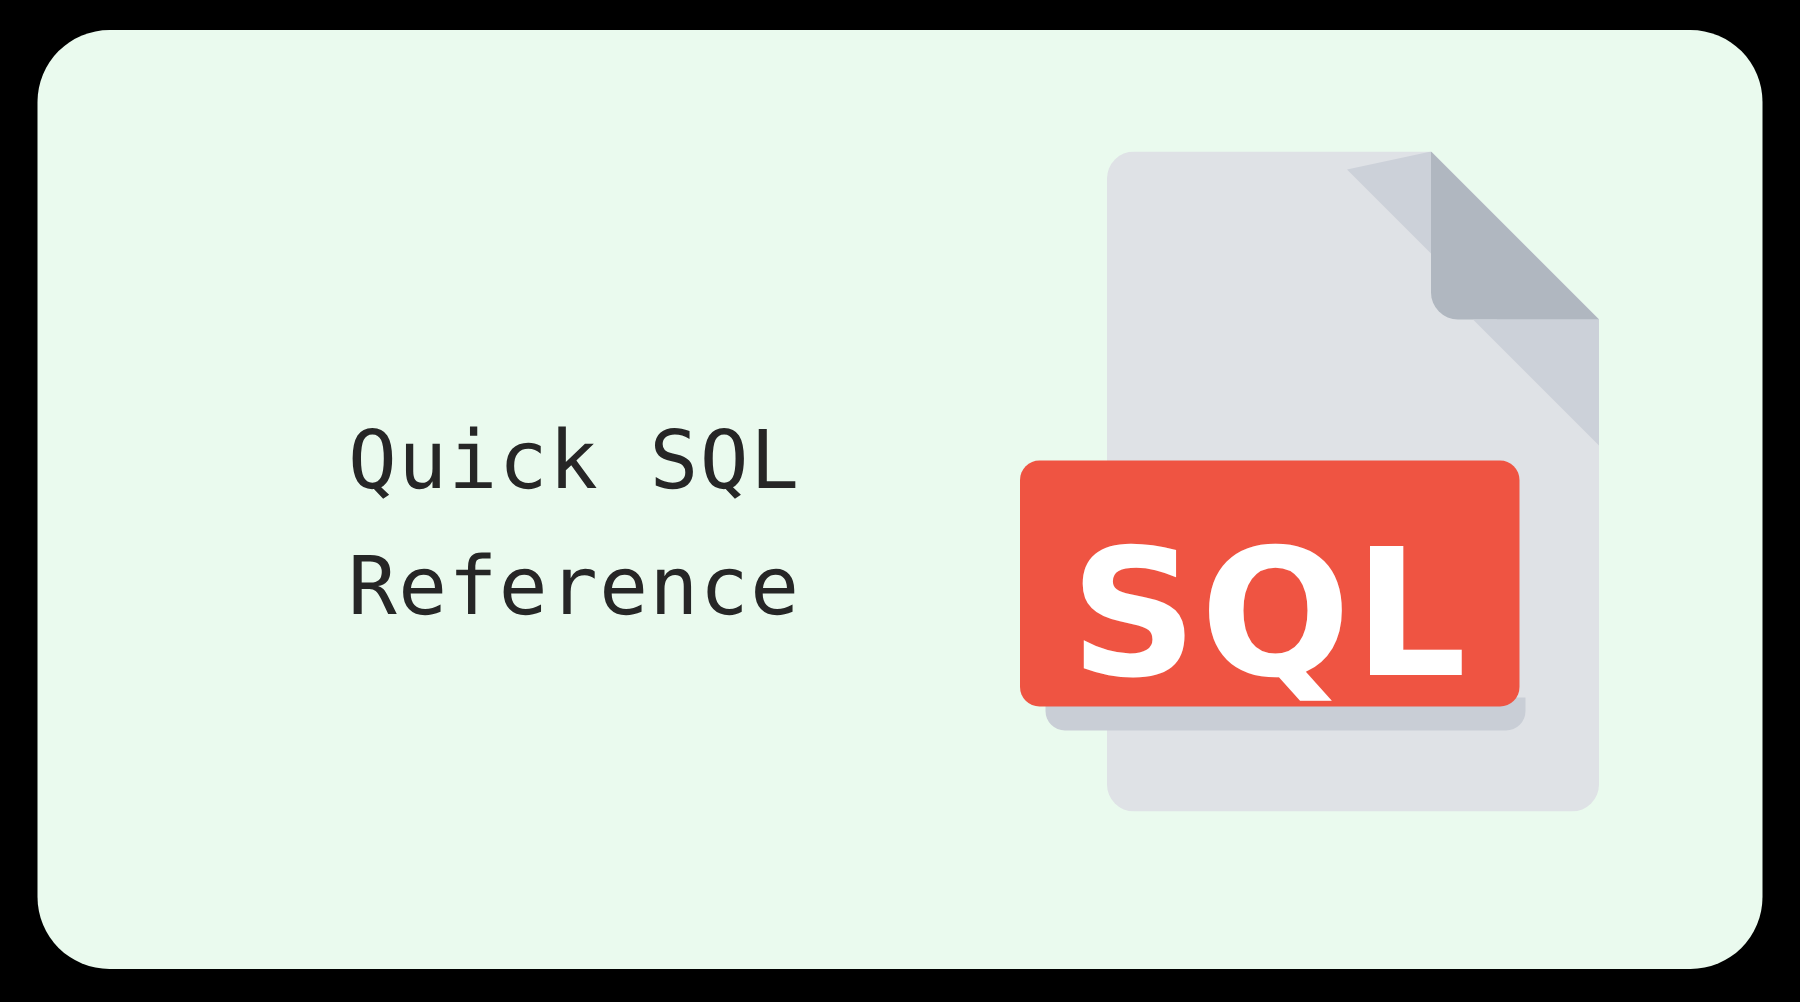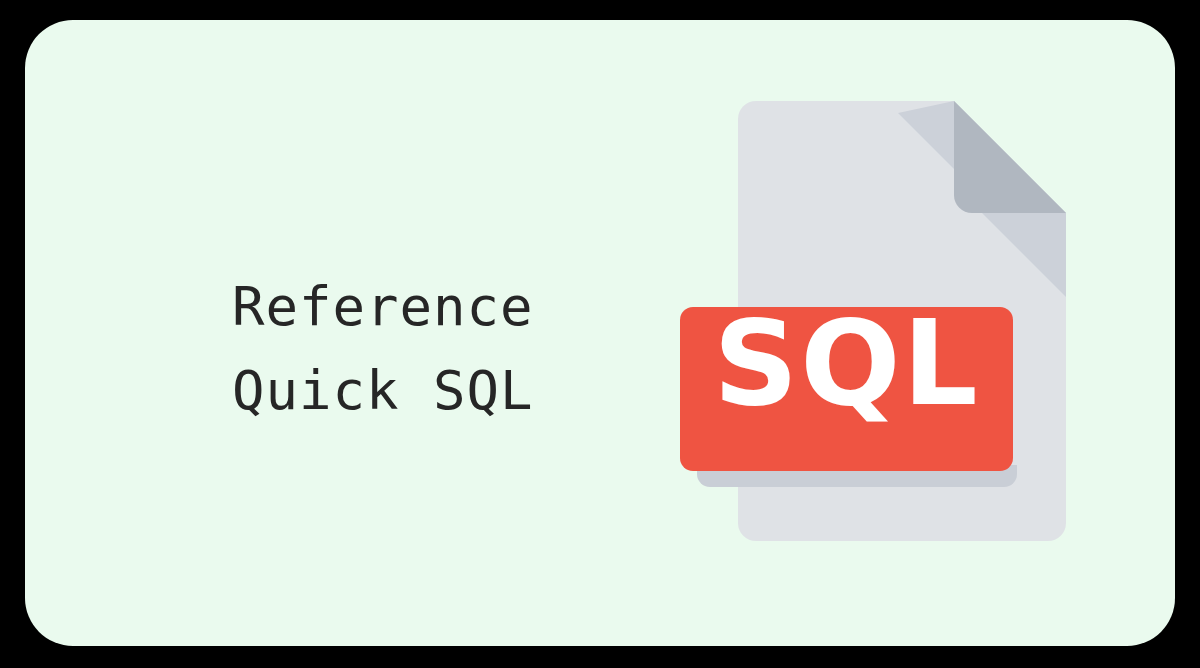--- a/index.html
+++ b/index.html
@@ -61,21 +61,21 @@
   
   #sql-badge {
     position: absolute;
     left: 655px;   
     top: 287px;    
     width: 333px;  
     height: 164px; 
     background: #ef5442;
     border-radius: 13px;
     display: flex;
-    align-items: flex-start;
+    align-items: flex-end;
     justify-content: center;
   }
   #sql-badge-label {
     font-family: "DejaVu Sans", "Liberation Sans", sans-serif;
     font-size: 118px;
     font-weight: 700;
     color: #ffffff;
     letter-spacing: 2px;
     line-height: 1;
     transform: translateY(-3px);
@@ -95,22 +95,22 @@
   }
 </style>
 </head>
 <body>
 
 <div id="stage">
 
   <div id="card">
 
     <div id="title-block">
+      <span class="title-line">Quick SQL</span>
       <span class="title-line">Reference</span>
-      <span class="title-line">Quick SQL</span>
     </div>
 
     <div id="file-icon">
       <svg viewBox="0 0 328 440" xmlns="http://www.w3.org/2000/svg">
 
         <path fill="#dfe2e6" d="M0,18 A18,18 0 0 1 18,0
                  L216,0
                  L328,112
                  L328,422
                  A18,18 0 0 1 310,440

